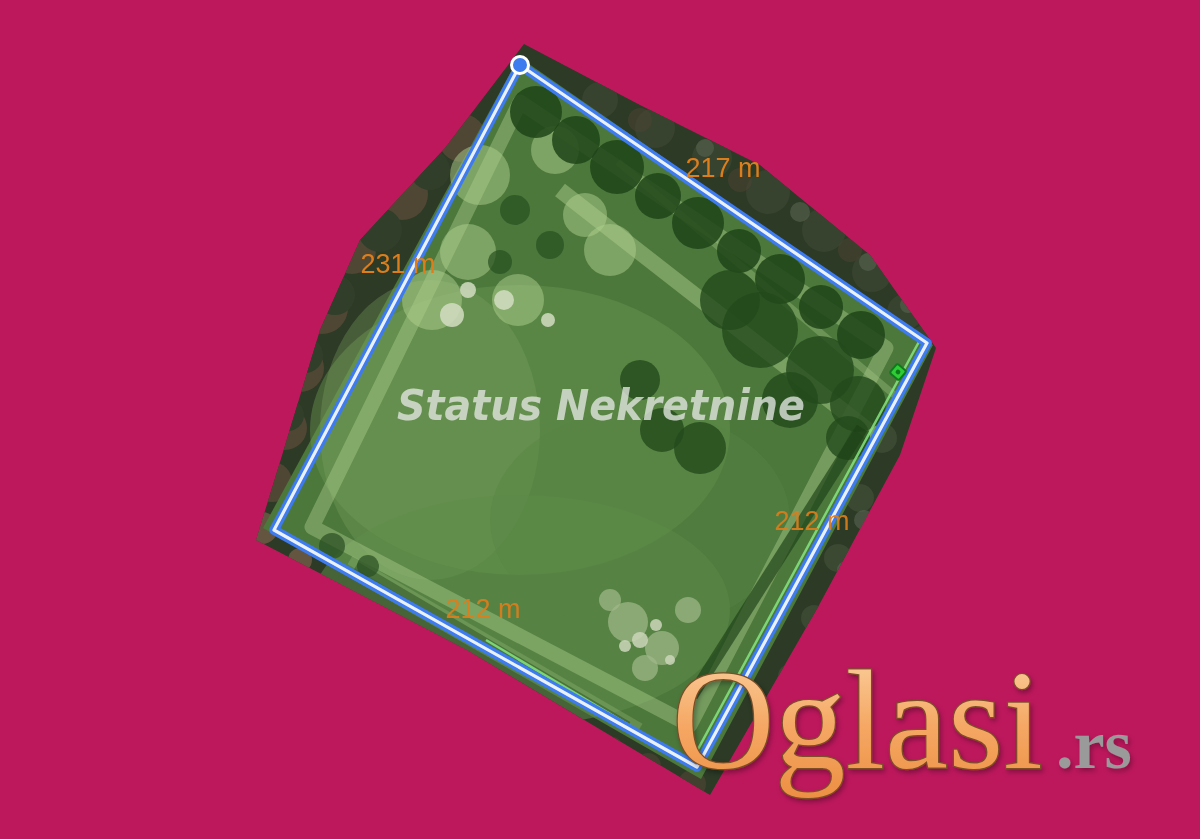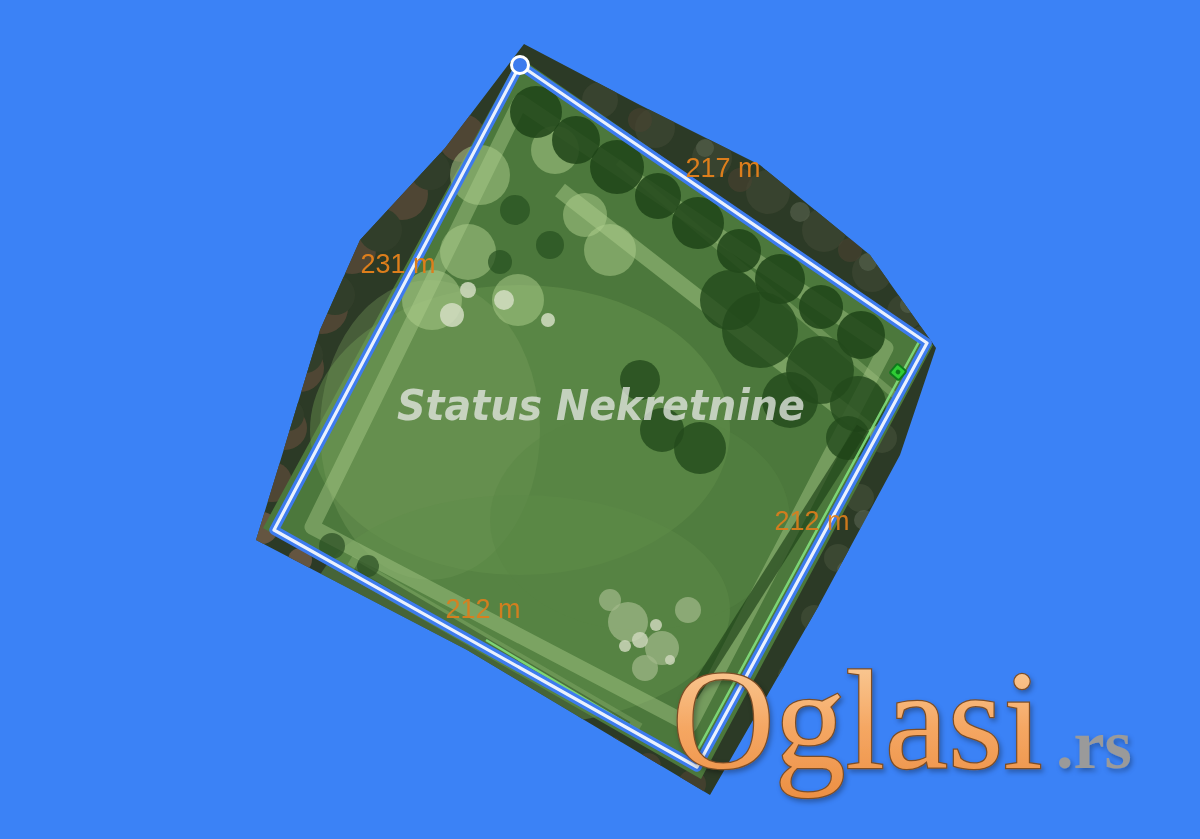--- a/index.html
+++ b/index.html
@@ -1,19 +1,19 @@
 <!DOCTYPE html>
 <html><head>
 <meta charset="utf-8">
 <style>
   html,body{margin:0;padding:0;background:#ffffff;}
   .canvas{
     position:relative;
     width:1200px;height:839px;
-    background:#3b82f6;
+    background:#be185d;
     overflow:hidden;
     font-family:"Liberation Sans",sans-serif;
   }
   svg{display:block;}
   text{user-select:none;}
 </style>
 </head>
 <body>
 
 <div class="canvas">

